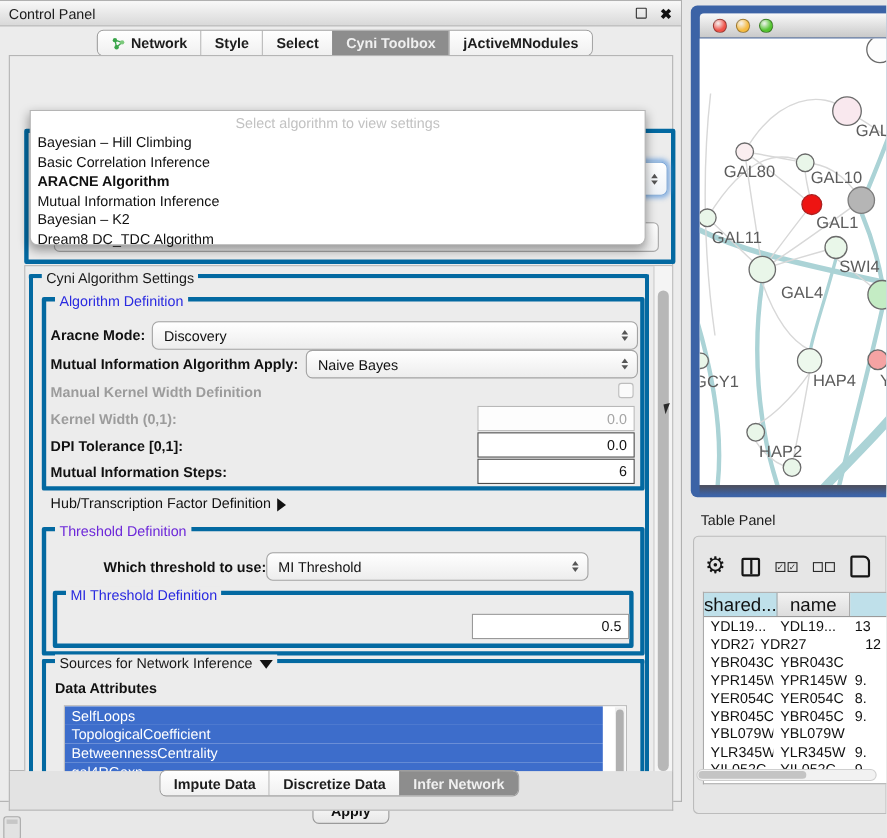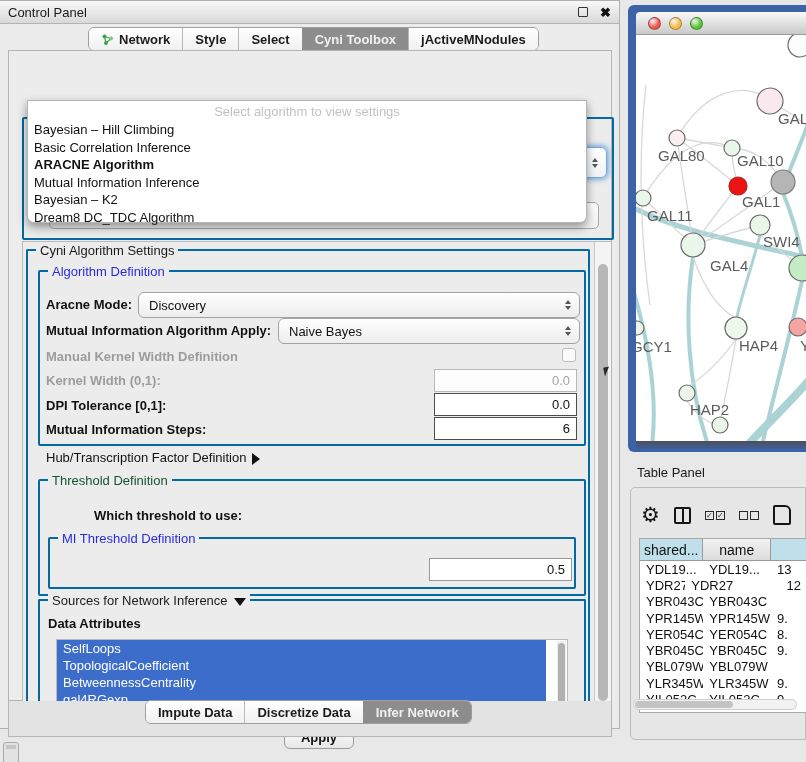--- a/index.html
+++ b/index.html
@@ -25,25 +25,25 @@
   .seg:first-child { border-left:none; }
   .seg.selected { background:#8d8d8d; color:#f0f0f0; border-left-color:#8d8d8d; }
   .seg .mini-net { margin-right:5px; }
 
   
   #cp-main { position:absolute; left:8px; top:49px; width:604px; height:651px;
         background:#ececec; border:1px solid #b5b5b5; }
   #bottom-strip { position:absolute; left:8px; top:700px; width:604px; height:36px; background:#e3e3e3; border:1px solid #b5b5b5; border-top:none; }
 
   
-  .fieldset { position:absolute; border:2px solid #0369a1; border-radius:2px; }
+  .fieldset { position:absolute; border:4px solid #0369a1; border-radius:2px; }
   .fieldset > .legend { position:absolute; top:-8px; left:8px; background:#ececec; padding:0 4px;
         font-size:13px; color:#1a1a1a; white-space:nowrap; }
   .legend.blue { color:#2a2ae0; }
-  .legend.green { color:#14532d; }
+  .legend.green { color:#6d28d9; }
   .noborder-bottom { border-bottom:none; border-radius:2px 2px 0 0; }
 
   
   #inference-fieldset { left:13px; top:66px; width:592px; height:123px; }
   #inference-combo { left:300px; top:96px; width:298px; height:31px; border:1px solid #7aa6d8;
         border-radius:6px; background:linear-gradient(#ffffff,#eef3f8);
         box-shadow:0 0 5px 2px rgba(92,152,221,.75); position:absolute; }
   #gal-combo { position:absolute; left:40px; top:151px; width:550px; height:27px; border:1px solid #a8a8a8;
         border-radius:5px; background:linear-gradient(#ffffff,#efefef); display:flex; align-items:center;
         padding:0 10px; font-size:13px; color:#b4b4b4; overflow:hidden; }
@@ -113,21 +113,21 @@
   #tp-toolbar { position:absolute; left:10px; top:14px; width:160px; height:26px; display:flex; align-items:center; gap:14px; }
   .gear { font-size:21px; color:#151515; line-height:20px; }
   .cols-icon { width:17px; height:17px; border:2px solid #151515; border-radius:2px; position:relative; }
   .cols-icon:after { content:""; position:absolute; left:50%; top:0; width:2px; height:100%; background:#151515; }
   .cbx-pair { display:flex; gap:2px; }
   .cbx { width:9px; height:9px; border:1.5px solid #2a2a2a; font-size:8px; line-height:8px; color:#2a2a2a; text-align:center; }
   .doc-icon { width:18px; height:20px; border:2px solid #151515; border-radius:2px 6px 2px 2px; }
 
   #tbl { position:absolute; left:8px; top:50px; width:168px; height:175px; background:#ffffff; border:1px solid #aaaaaa; border-right:none; overflow:hidden; }
   #tbl-head { display:flex; height:22px; border-bottom:1px solid #9a9a9a; }
-  .th { font-size:14px; color:#111; display:flex; align-items:center; justify-content:center;
+  .th { font-size:17px; color:#111; display:flex; align-items:center; justify-content:center;
         border-right:1px solid #9a9a9a; background:linear-gradient(#f2f2f2,#dddddd); }
   .th.sel { background:#bfe0ea; }
   .tr { display:flex; height:16.3px; }
   .td { font-size:13px; color:#111; padding-left:6px; display:flex; align-items:center; overflow:hidden; white-space:nowrap; }
   #hscroll { position:absolute; left:2px; top:211px; width:164px; height:11px; background:#f2f2f2; border:1px solid #cfcfcf; border-radius:6px; }
   #hscroll .thumb { position:absolute; left:1px; top:1px; width:98px; height:7px; background:#c4c4c4; border-radius:4px; }
 
   
   #mini-panel-icon { position:absolute; left:3px; top:742px; width:16px; height:22px; background:#e2e2e2;
         border:1px solid #a9a9a9; border-radius:3px; }
@@ -222,20 +222,27 @@
         </div>
 
         <span class="lbl plain" style="left:23px; top:208px;">
           <span>Hub/Transcription Factor Definition</span><span class="tri-right"></span>
         </span>
 
         <div class="fieldset" style="left:15px; top:237px; width:548px; height:117px;">
           <span class="legend green">Threshold Definition</span>
         </div>
         <span class="lbl" style="left:71px; top:266px;">Which threshold to use:</span>
+        <div class="combo" style="left:219px; top:260px; width:293px;">
+          <span>MI Threshold</span>
+          <span class="stepper">
+              <span class="up"></span>
+              <span class="dn"></span>
+            </span>
+        </div>
         <div class="fieldset" style="left:25px; top:295px; width:528px; height:52px;">
           <span class="legend blue">MI Threshold Definition</span>
         </div>
         <div class="field" style="left:406px; top:316px; width:143px; border-color:#999;">
           <span>0.5</span>
         </div>
 
         <div class="fieldset noborder-bottom" style="left:15px; top:357px; width:548px; height:120px;">
           <span class="legend"><span>Sources for Network Inference</span><span class="tri-down"></span></span>
           <span class="lbl" style="left:8px; top:15px;">Data Attributes</span>

